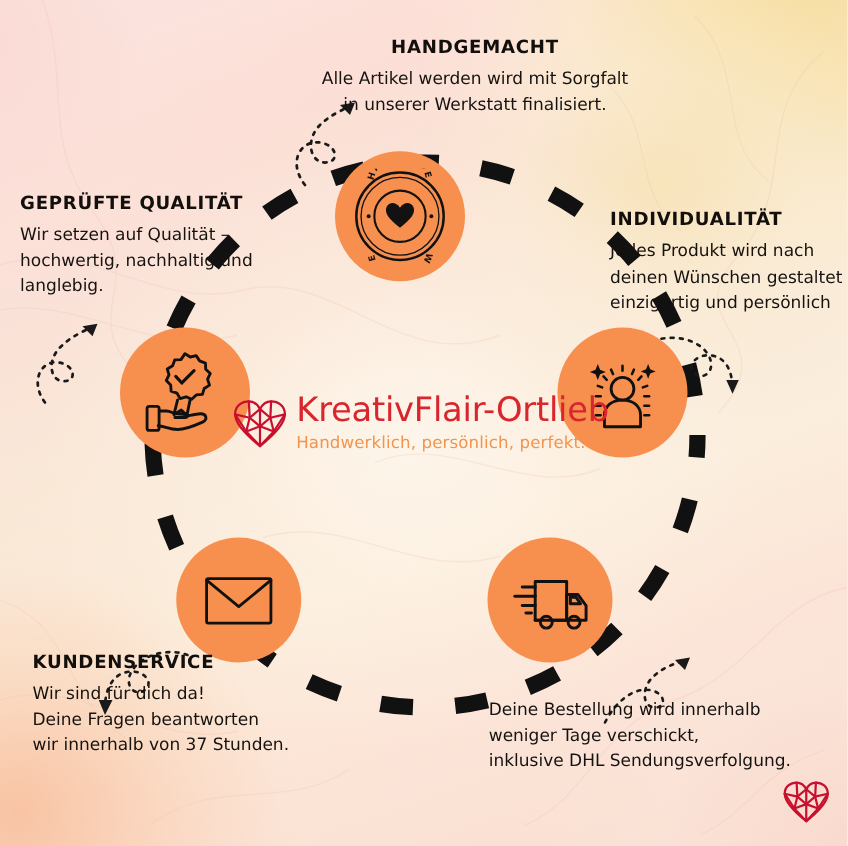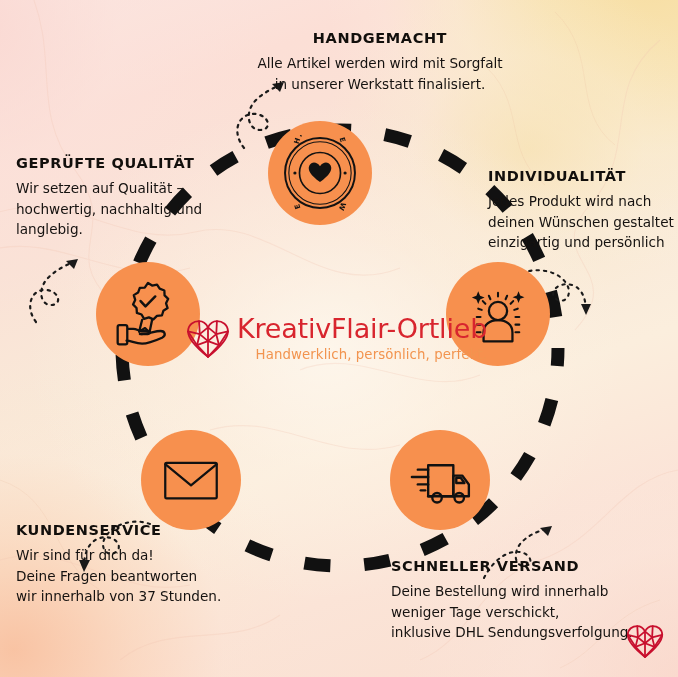--- a/index.html
+++ b/index.html
@@ -115,21 +115,21 @@
     font-weight:400;
     color:#d8252e;
     letter-spacing:-0.2px;
     line-height:1;
   }
   .logo-tag{
     margin-top:5px;
     font-family:"DejaVu Sans", sans-serif;
     font-size:13.3px;
     color:#f2944f;
-    text-align:right;
+    text-align:left;
     letter-spacing:.1px;
   }
   .corner-mark{position:absolute;right:14px;bottom:14px;}
   .doodle{position:absolute;pointer-events:none;}
 </style>
 </head>
 <body>
 
 <div id="stage">
 
@@ -298,29 +298,28 @@
 in unserer Werkstatt finalisiert.</p>
   </div>
 
   <div class="block ta-left" style="left:488px;top:168px;width:205px;">
     <h3>INDIVIDUALITÄT</h3>
     <p>Jedes Produkt wird nach
 deinen Wünschen gestaltet –
 einzigartig und persönlich</p>
   </div>
 
-  <div class="block ta-left" style="left:16px;top:522px;width:230px;">
+  <div class="block ta-left" style="left:26px;top:522px;width:230px;">
     <h3>KUNDENSERVICE</h3>
     <p>Wir sind für dich da!
 Deine Fragen beantworten
 wir innerhalb von 37 Stunden.</p>
   </div>
 
   <div class="block ta-left" style="left:391px;top:558px;width:280px;">
-    <h3>SCHNELLER VERSAND</h3>
     <p>Deine Bestellung wird innerhalb
 weniger Tage verschickt,
  inklusive DHL Sendungsverfolgung.</p>
   </div>
 
   <div class="logo">
     <span class="logo-mark">
       <svg width="44" height="40" viewBox="0 0 64 58">
         <g fill="none" stroke="#c8102e" stroke-width="2.6" stroke-linejoin="round" stroke-linecap="round">
           <path d="M32 55 C 12 39, 3 28, 3 18 C 3 8, 11 3, 19 3 C 26 3, 30 8, 32 12 C 34 8, 38 3, 45 3 C 53 3, 61 8, 61 18 C 61 28, 52 39, 32 55 Z"></path>

